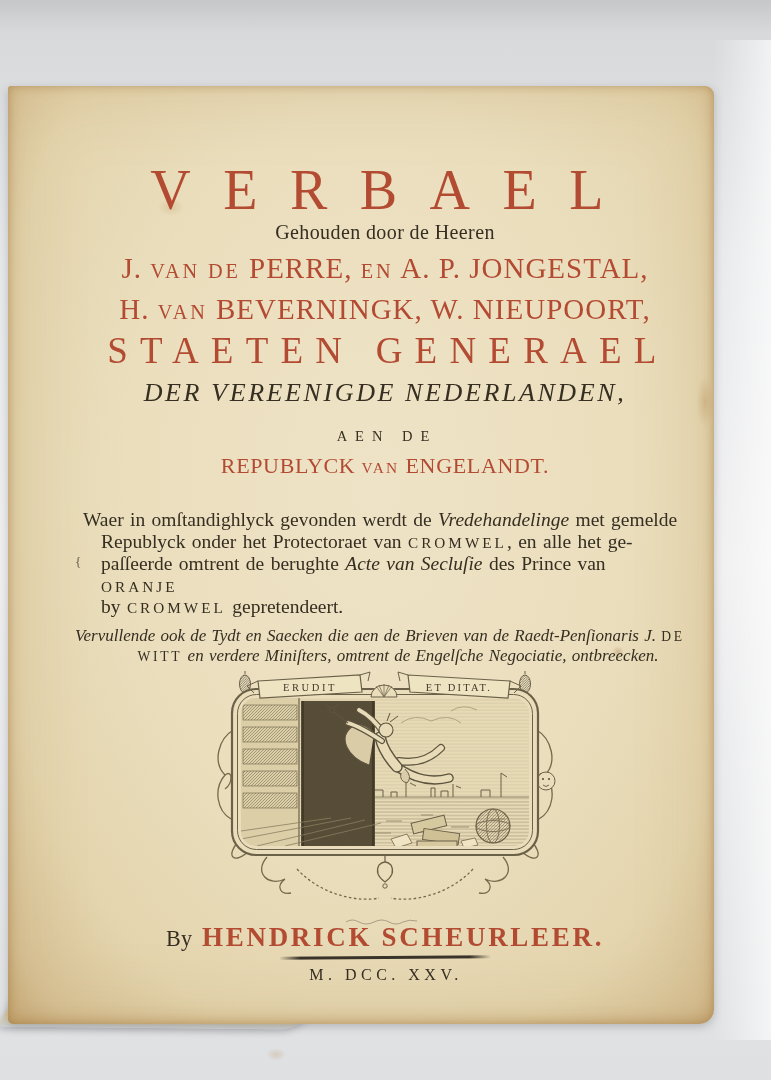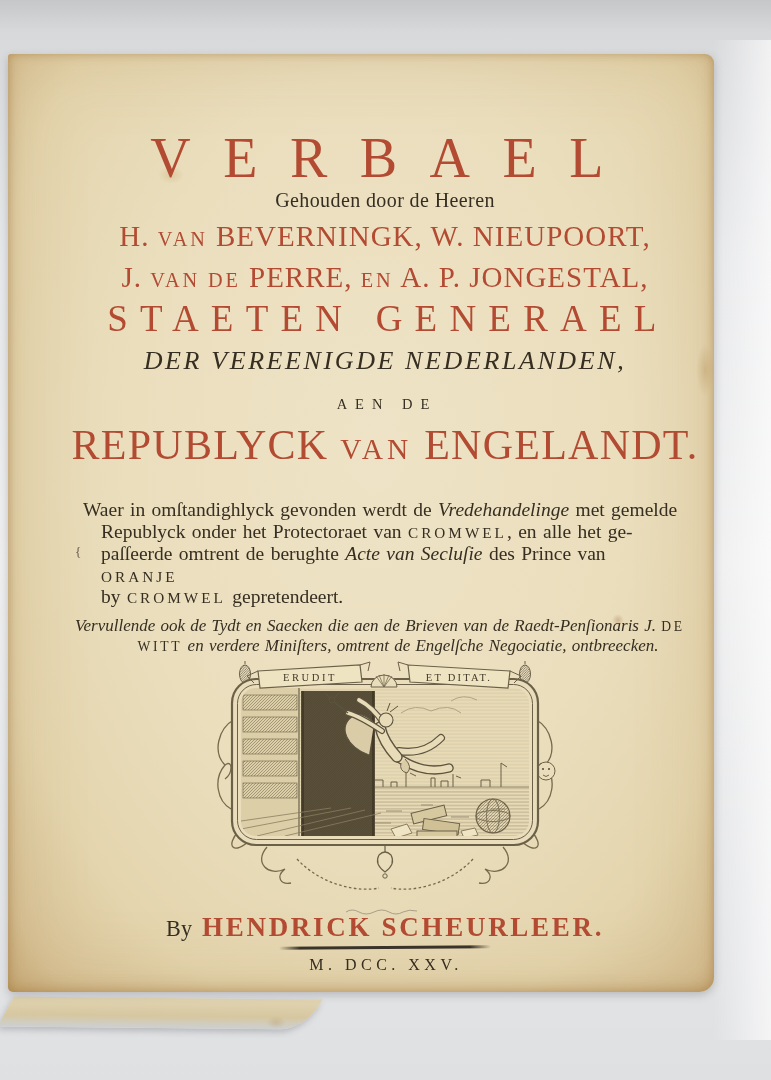--- a/index.html
+++ b/index.html
@@ -24,21 +24,21 @@
   }
   .underpages{
     position:absolute;left:5px;top:998px;width:310px;height:30px;
     background:linear-gradient(180deg,#e2d5b2,#d6c7a0 60%,#cdd0d2);
     transform:skewX(-28deg) rotate(.6deg);
     border-radius:0 0 26px 4px;
     box-shadow:0 3px 6px rgba(90,90,95,.3);
     z-index:0;
   }
   .page{
-    position:absolute;left:8px;top:54px;width:706px;height:938px;z-index:1;
+    position:absolute;left:8px;top:86px;width:706px;height:938px;z-index:1;
     background:
       radial-gradient(ellipse at 52% 42%, #efe3c7 0%, #eadebd 48%, #e4d5ae 76%, #d8c398 92%, #cbb180 100%);
     border-radius:3px 9px 15px 5px;
     box-shadow:
       0 3px 9px rgba(75,75,80,.28),
       inset 0 0 80px rgba(168,124,60,.22),
       inset 0 0 9px rgba(150,105,45,.38),
       inset 0 -5px 16px rgba(150,105,45,.25);
   }
   .spot{position:absolute;border-radius:50%;pointer-events:none;}
@@ -55,21 +55,21 @@
   .red{color:var(--red);}
 
   .t-title{font-size:56px;line-height:.95;letter-spacing:.58em;text-indent:.29em;font-weight:400;}
   .t-sub{font-size:20px;margin-top:4px;letter-spacing:.02em;}
   .t-names{font-size:29px;line-height:1.12;margin-top:8px;letter-spacing:.035em;white-space:nowrap;}
   .ptc{font-size:.70em;text-transform:uppercase;letter-spacing:.14em;}
   .t-dep{font-size:17.5px;margin-top:3px;}
   .t-staeten{font-size:37px;line-height:1;margin-top:7px;letter-spacing:.33em;text-indent:.16em;}
   .t-der{font-size:26px;font-style:italic;margin-top:9px;letter-spacing:.10em;}
   .t-aende{font-size:14.5px;margin-top:20px;letter-spacing:.55em;text-indent:.27em;}
-  .t-repub{font-size:42px;margin-top:8px;letter-spacing:.03em;}
+  .t-repub{font-size:22px;margin-top:8px;letter-spacing:.03em;}
 
   .summary{
     width:604px;margin:30px auto 0;text-align:left;
     font-size:19.5px;line-height:1.12;word-spacing:1.5px;
   }
   .summary .ind{padding-left:18px;position:relative;}
   .mmark{position:absolute;left:-8px;top:2px;font-size:13px;color:rgba(53,46,33,.75);}
   .it{font-style:italic;}
   .sc{text-transform:uppercase;font-size:.78em;letter-spacing:.20em;}
 
@@ -107,23 +107,23 @@
     <div class="spot s2"></div>
     <div class="spot s3"></div>
     <div class="spot s4"></div>
 
     <div class="content">
 
       <div class="t-title red">VERBAEL</div>
 
       <div class="t-sub">Gehouden door de Heeren</div>
 
+      <div class="t-names red"><span>J.</span> <span class="ptc">van de</span> <span>PERRE,</span> <span class="ptc">en</span> <span>A. P. JONGESTAL,</span></div>
+
       <div class="t-names red"><span>H.</span> <span class="ptc">van</span> <span>BEVERNINGK, W. NIEUPOORT,</span></div>
-
-      <div class="t-names red"><span>J.</span> <span class="ptc">van de</span> <span>PERRE,</span> <span class="ptc">en</span> <span>A. P. JONGESTAL,</span></div>
 
 
       <div class="t-staeten red">STAETEN GENERAEL</div>
 
       <div class="t-der">DER VEREENIGDE NEDERLANDEN,</div>
 
       <div class="t-aende">AEN DE</div>
 
       <div class="t-repub red"><span>REPUBLYCK</span> <span class="ptc">van</span> <span>ENGELANDT.</span></div>
 

